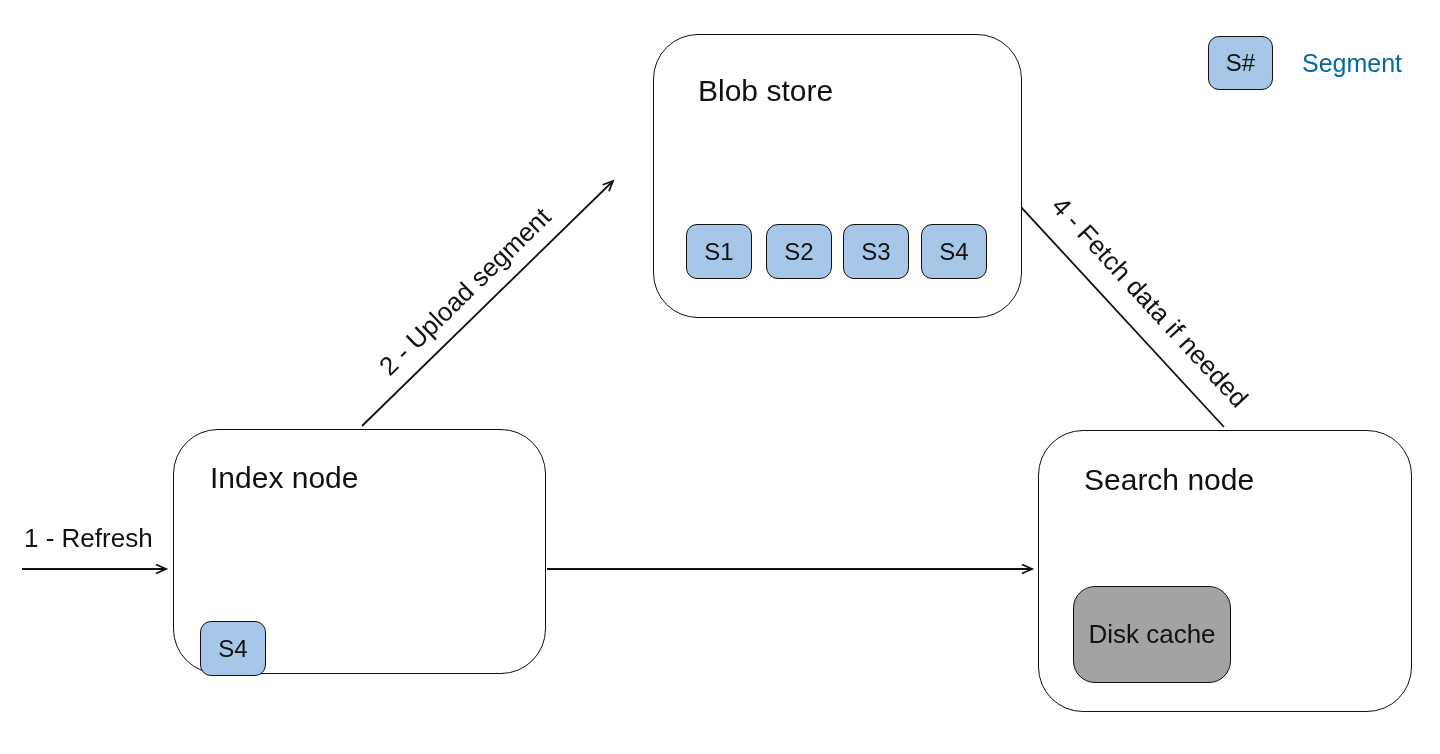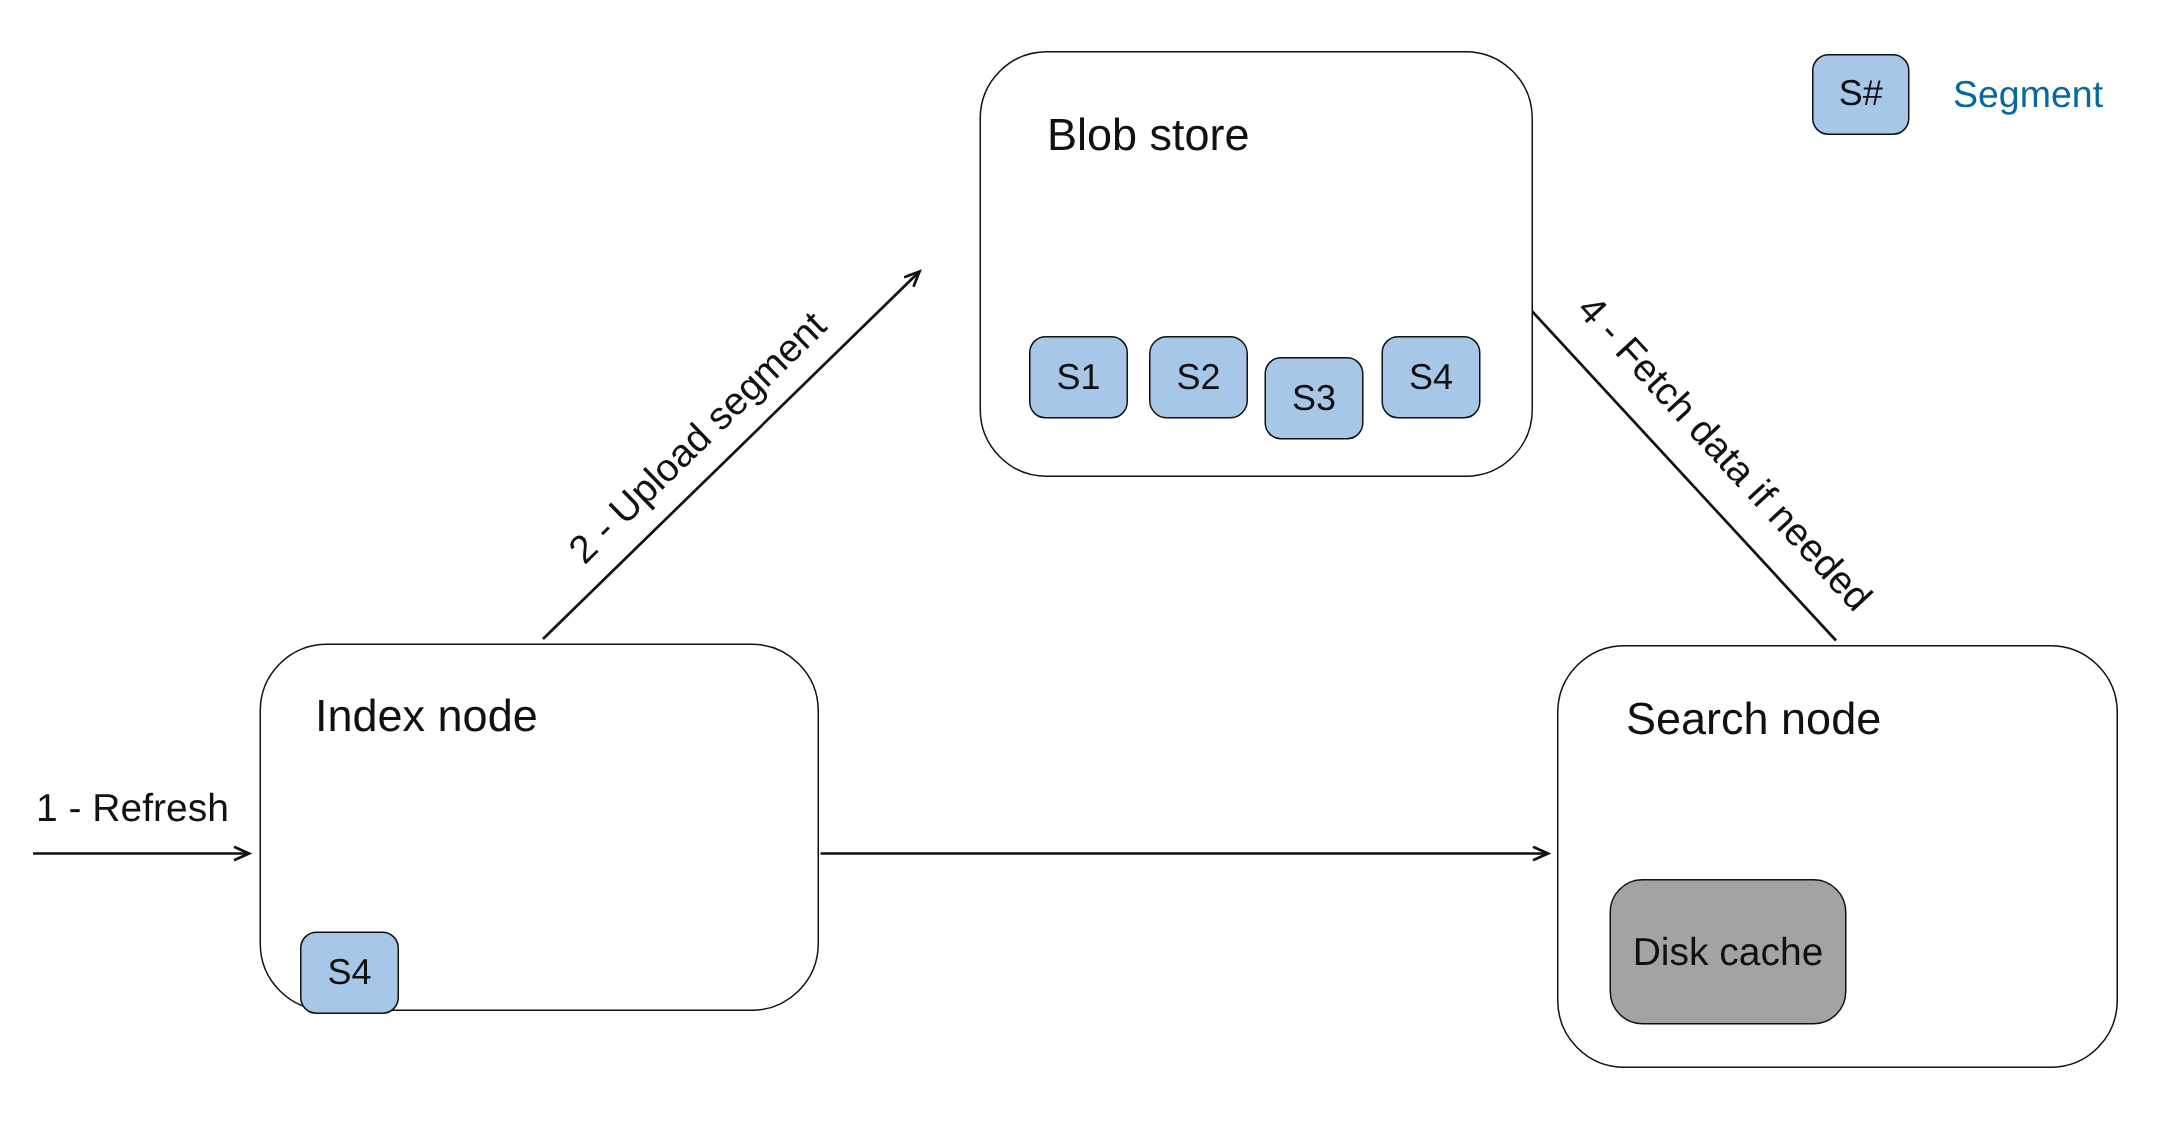--- a/index.html
+++ b/index.html
@@ -80,21 +80,21 @@
   
   #blob-store   { left: 621px;  top: 34px;  width: 369px; height: 284px; margin-left: 32px; }
   #index-node   { left: 173px;  top: 429px; width: 373px; height: 245px; }
   #search-node  { left: 1038px; top: 430px; width: 374px; height: 282px; padding-left: 42px; }
   #blob-store .node-title  { left: 44px; top: 38px; }
   #index-node .node-title  { left: 36px; top: 30px; }
   #search-node .node-title { left: 45px; top: 31px; }
   
   .blob-seg-0 { left: 32px;  top: 189px; }
   .blob-seg-1 { left: 112px; top: 189px; border-radius: 12px; }
-  .blob-seg-2 { left: 189px; top: 203px; }
+  .blob-seg-2 { left: 189px; top: 189px; }
   .blob-seg-3 { left: 267px; top: 189px; }
   
   .index-seg-0 { left: 26px; top: 191px; }
   
   .legend-chip { left: 1208px; top: 36px; width: 65px; height: 54px; }
   
   #label-refresh { left: 24px; top: 522px; }
   #label-notify  { left: 546px; top: 514px; width: 492px; }
   #label-upload  { left: 341px; top: 250px; width: 300px; transform: rotate(-44.2deg); }
   #label-fetch   { left: 988px; top: 286px; width: 324px; transform: rotate(47.3deg); }

